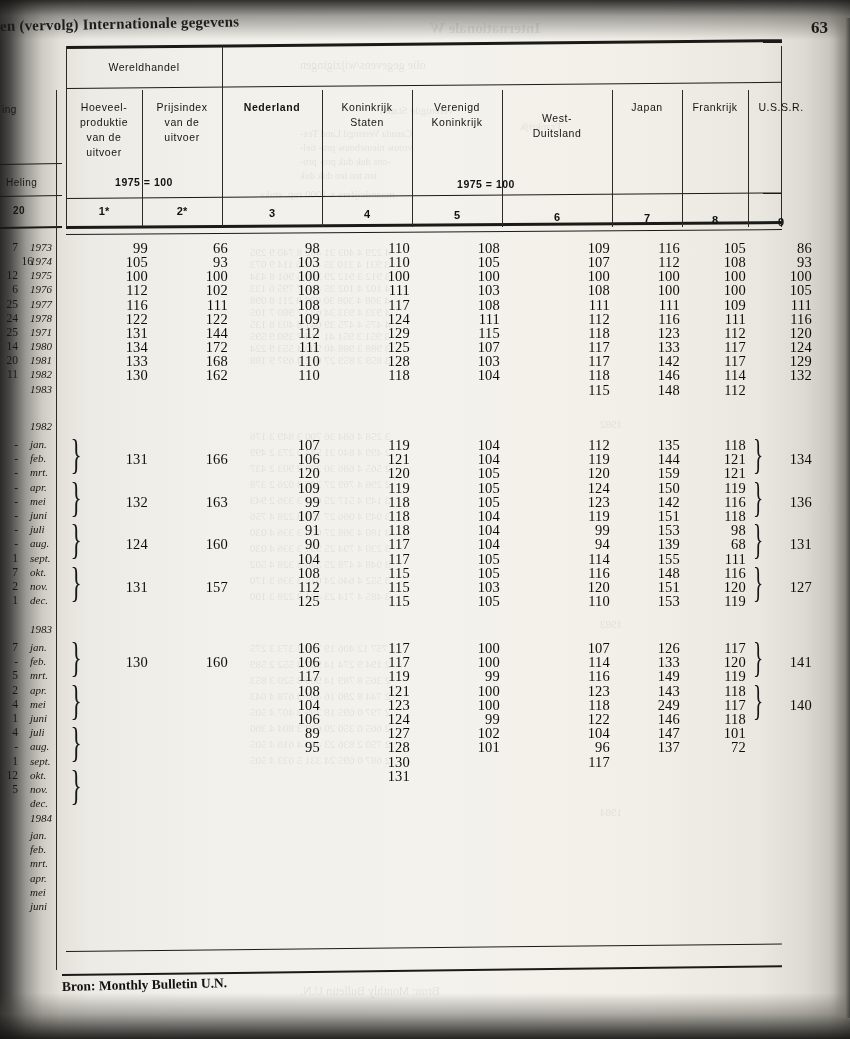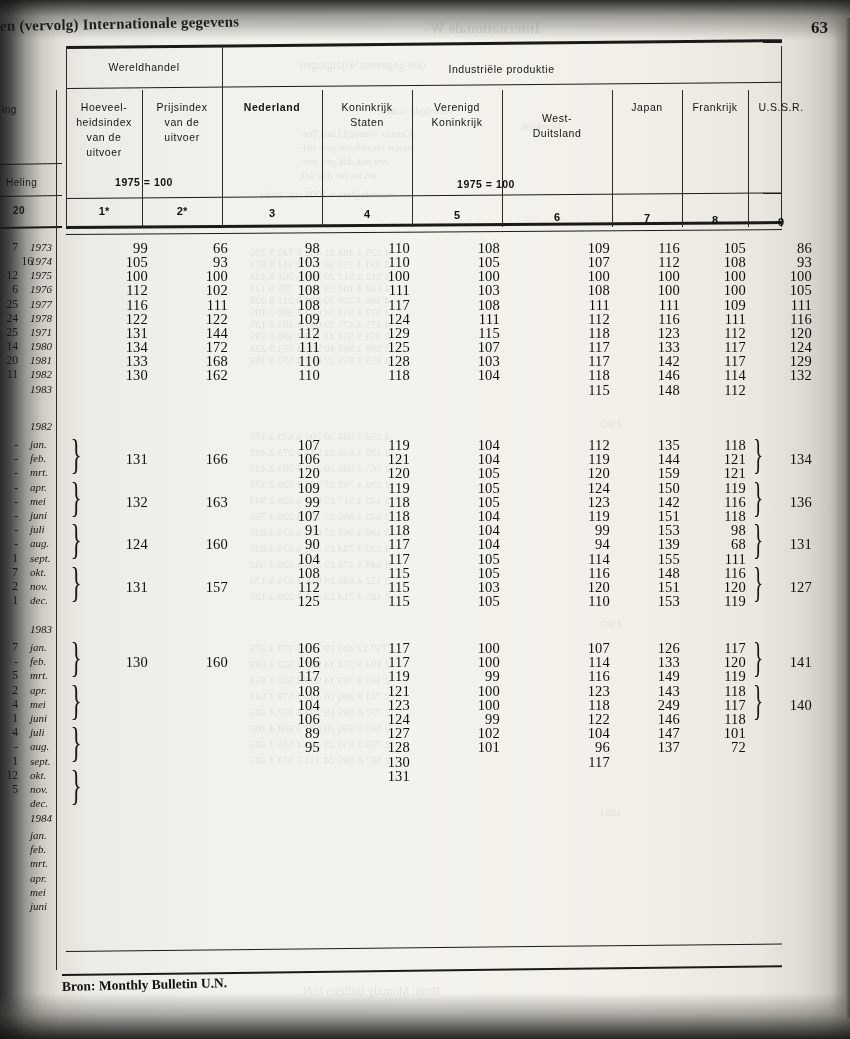--- a/index.html
+++ b/index.html
@@ -244,25 +244,24 @@
     <div class="rule vrule" style="left:156px;top:0px;height:181px;"></div>
     <div class="rule vrule" style="left:256px;top:44px;height:137px;"></div>
     <div class="rule vrule" style="left:346px;top:44px;height:137px;"></div>
     <div class="rule vrule" style="left:436px;top:44px;height:137px;"></div>
     <div class="rule vrule" style="left:546px;top:44px;height:137px;"></div>
     <div class="rule vrule" style="left:616px;top:44px;height:137px;"></div>
     <div class="rule vrule" style="left:682px;top:44px;height:137px;"></div>
     <div class="rule vrule" style="left:715px;top:0px;height:181px;"></div>
 
     <div class="hdr-lbl" style="left:0px;top:14px;width:156px;">Wereldhandel</div>
-    <div class="hdr-lbl" style="left:156px;top:16px;width:559px;">Industriële produktie</div>
 
     <div class="hdr-lbl" style="left:2px;top:54px;width:72px;">
       <div>Hoeveel-</div>
-      <div>heidsindex</div>
+      <div>produktie</div>
       <div>van de</div>
       <div>uitvoer</div>
     </div>
     <div class="hdr-lbl" style="left:78px;top:54px;width:76px;">
       <div>Prijsindex</div>
       <div>van de</div>
       <div>uitvoer</div>
     </div>
     <div class="hdr-lbl b" style="left:158px;top:54px;width:96px;">
       <div>Nederland</div>

